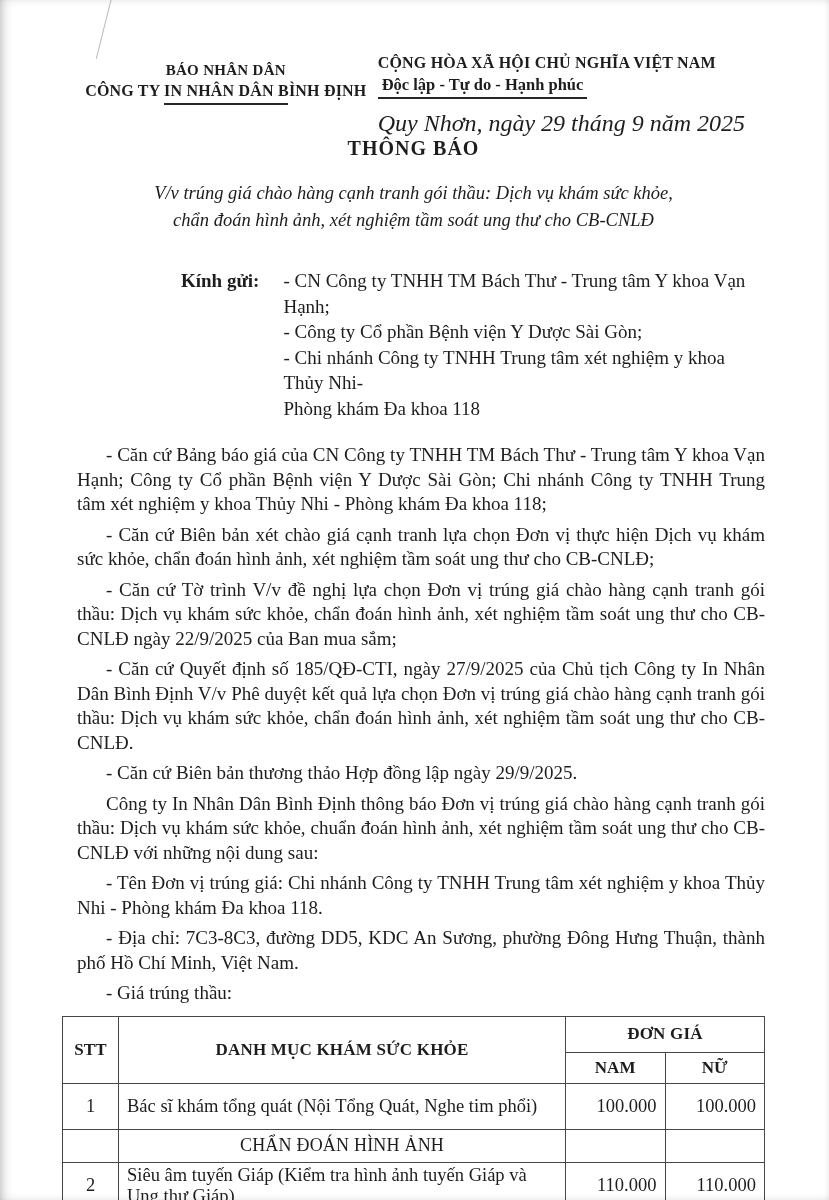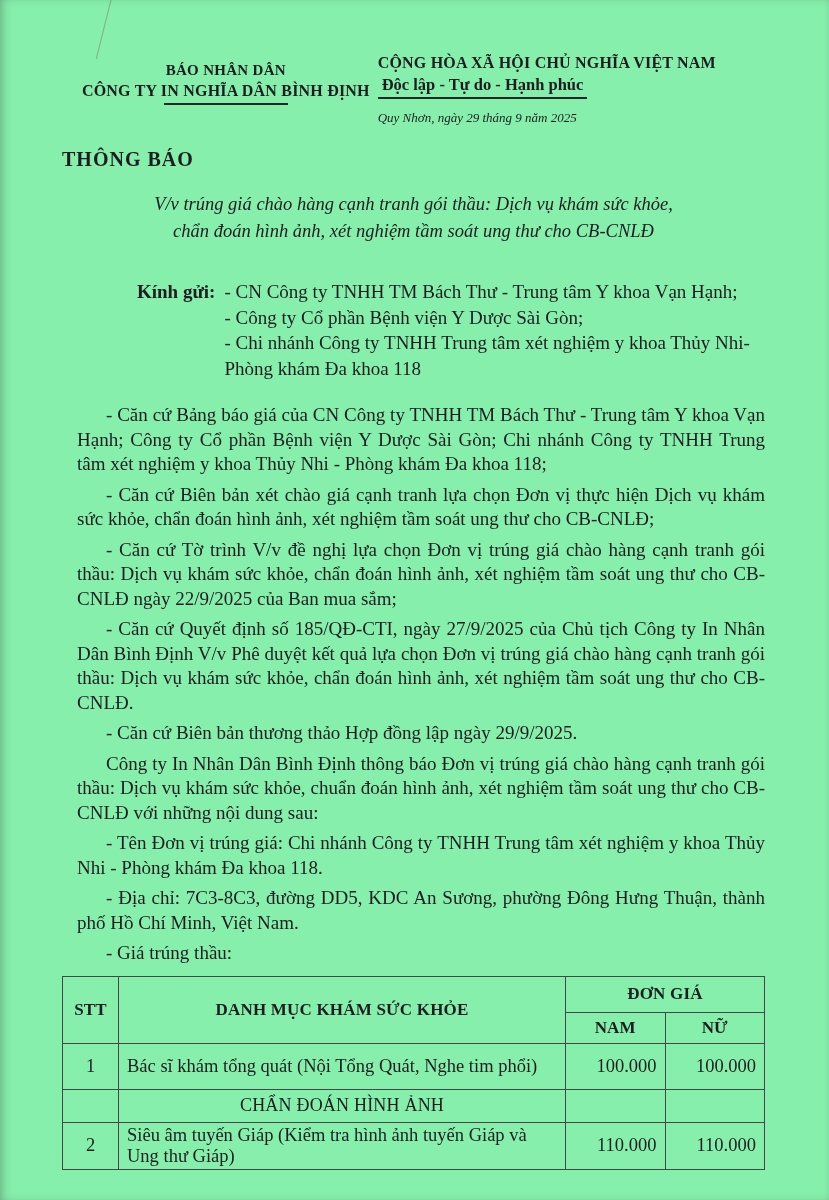--- a/index.html
+++ b/index.html
@@ -1,21 +1,21 @@
 <!DOCTYPE html>
 <html lang="vi"><head>
 <meta charset="utf-8">
 <style>
   html,body{margin:0;padding:0;background:#888;}
   .page{
     position:relative;
     width:829px;height:1200px;
     margin:0 auto;
     background:linear-gradient(100deg,#efeeeb 0%,#f6f5f2 18%,#f7f6f3 55%,#f3f2ee 85%,#eeedе9 100%);
-    background-color:#86efac;
+    background-color:#ffffff;
     box-shadow:inset 6px 0 14px -8px rgba(40,40,40,.55), inset -4px 0 10px -8px rgba(60,60,60,.35);
     overflow:hidden;
     font-family:"Liberation Serif","DejaVu Serif",serif;
     color:#1d1d20;
     box-sizing:border-box;
     padding:54px 64px 0 62px;
   }
   .scan-scratch{
     position:absolute;left:104px;top:-8px;width:1px;height:68px;
     background:rgba(120,100,90,.45);transform:rotate(14deg);
@@ -23,26 +23,26 @@
   
   .header-row{display:flex;justify-content:space-between;align-items:flex-start;}
   .header-left{width:312px;text-align:center;margin-left:12px;padding-top:8px;}
   .org-line1{font-size:15px;font-weight:600;letter-spacing:.3px;}
   .org-line2{font-size:16px;font-weight:700;margin-top:3px;letter-spacing:.2px;}
   .org-underline{width:124px;height:2px;background:#26262a;margin:3px auto 0;}
   .header-right{width:398px;}
   .nation-line{font-size:16px;font-weight:700;letter-spacing:.2px;}
   .slogan-line{display:inline-block;font-size:16.5px;font-weight:700;
     border-bottom:2px solid #26262a;padding:0 4px 2px;margin-top:3px;}
-  .date-line{font-size:13px;font-style:italic;margin-top:11px;}
+  .date-line{font-size:24px;font-style:italic;margin-top:11px;}
   
-  .doc-title{text-align:left;font-size:20px;font-weight:700;letter-spacing:1px;margin-top:22px;}
+  .doc-title{text-align:center;font-size:20px;font-weight:700;letter-spacing:1px;}
   .doc-subtitle{text-align:center;font-size:18.5px;font-style:italic;line-height:27px;margin-top:20px;}
   
-  .recipients{display:flex;margin-top:34px;margin-left:75px;}
+  .recipients{display:flex;margin-top:34px;margin-left:119px;gap:15px;}
   .recipients-label{font-weight:700;font-size:19px;white-space:nowrap;line-height:25.5px;}
   .recipients-list{margin-left:9px;font-size:19px;line-height:25.5px;}
   
   .doc-body{margin-top:22px;}
   .para{
     margin:6px 0 0 15px;
     font-size:19px;line-height:24.5px;
     text-align:justify;text-indent:29px;
   }
   .para:first-child{margin-top:0;}
@@ -68,21 +68,21 @@
 </style>
 </head>
 <body>
 
 <div class="page">
   <div class="scan-scratch"></div>
 
   <div class="header-row">
     <div class="header-left">
       <div class="org-line1">BÁO NHÂN DÂN</div>
-      <div class="org-line2">CÔNG TY IN NGHĨA DÂN BÌNH ĐỊNH</div>
+      <div class="org-line2">CÔNG TY IN NHÂN DÂN BÌNH ĐỊNH</div>
       <div class="org-underline"></div>
     </div>
     <div class="header-right">
       <div class="nation-line">CỘNG HÒA XÃ HỘI CHỦ NGHĨA VIỆT NAM</div>
       <div><span class="slogan-line">Độc lập - Tự do - Hạnh phúc</span></div>
       <div class="date-line">Quy Nhơn, ngày 29 tháng 9 năm 2025</div>
     </div>
   </div>
 
   <div class="doc-title">THÔNG BÁO</div>

